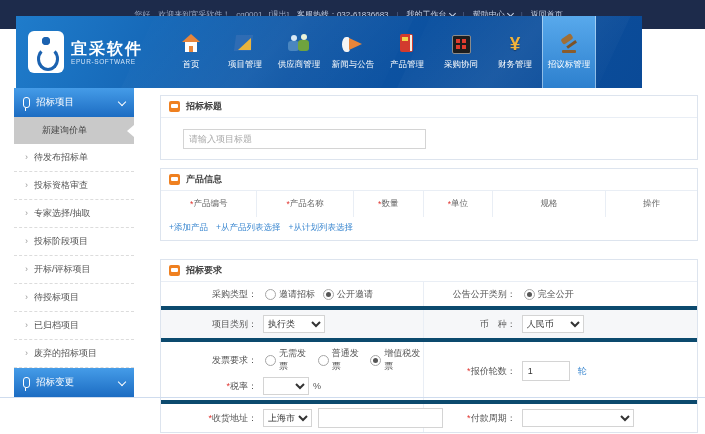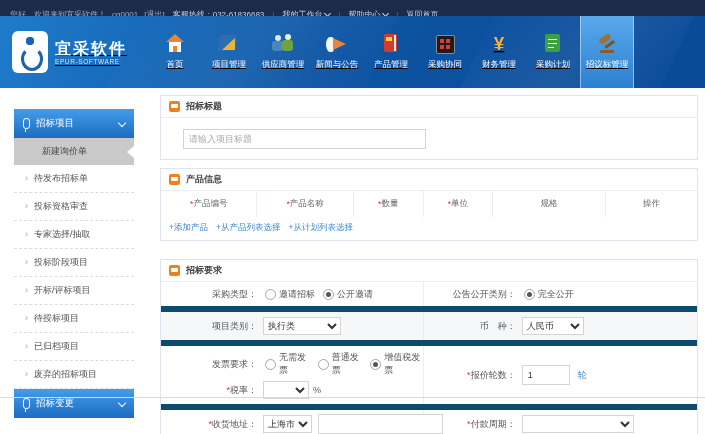--- a/index.html
+++ b/index.html
@@ -4,35 +4,35 @@
 <style>
   html,body{margin:0;padding:0;}
   body{
     width:705px;height:434px;position:relative;overflow:hidden;background:#fff;
     font-family:"Liberation Sans","DejaVu Sans",sans-serif;
     -webkit-font-smoothing:antialiased;
   }
   
   .topbar{
     position:absolute;left:0;top:0;width:705px;height:29px;background:#1d2b4b;
-    display:flex;align-items:center;justify-content:flex-start;
+    display:flex;align-items:center;justify-content:center;
     font-size:8px;color:#9aa9c4;padding:0 10px;box-sizing:border-box;
   }
   .topbar .lft{display:flex;align-items:center;gap:6px;}
   .topbar .lft .logout{color:#9aa9c4;cursor:pointer;}
   .topbar .rgt{display:flex;align-items:center;color:#c8d4e8;}
   .topbar .rgt .seg{padding:0 8px;display:flex;align-items:center;gap:3px;cursor:pointer;}
   .topbar .rgt .seg.first{cursor:default;}
   .topbar .rgt .bar{color:#55678d;}
   .tchev{width:4px;height:4px;border-right:1px solid #c8d4e8;border-bottom:1px solid #c8d4e8;transform:rotate(45deg);margin-top:-2px;}
   
   .header{
-    position:absolute;left:0;top:16px;width:705px;height:72px;
+    position:absolute;left:16px;top:16px;width:626px;height:72px;
     background:linear-gradient(115deg,#1f7ccb 0%,#0d55a5 45%,#0a4a97 100%);
-    display:flex;overflow:hidden;text-decoration:underline;
+    display:flex;overflow:hidden;
   }
   .header::before{content:"";position:absolute;left:120px;top:-30px;width:260px;height:140px;
     background:linear-gradient(115deg,rgba(255,255,255,0) 0%,rgba(255,255,255,.06) 50%,rgba(255,255,255,0) 100%);
     transform:skewX(-25deg);}
   .header::after{content:"";position:absolute;right:30px;top:-30px;width:200px;height:140px;
     background:linear-gradient(115deg,rgba(255,255,255,0) 0%,rgba(255,255,255,.07) 50%,rgba(255,255,255,0) 100%);
     transform:skewX(-25deg);}
   .logo{width:148px;display:flex;align-items:center;padding-left:12px;box-sizing:border-box;gap:7px;position:relative;z-index:2;}
   .badge{width:36px;height:42px;background:#fff;border-radius:6px;position:relative;flex-shrink:0;}
   .badge .head{position:absolute;left:14px;top:6px;width:8px;height:8px;border-radius:50%;background:#1b62b0;}
@@ -75,21 +75,21 @@
   
   .i-plan .sheet{left:4px;top:0;width:15px;height:18px;background:#3d9e43;border-radius:2px;}
   .i-plan .l1{left:7px;top:5px;width:9px;height:1.5px;background:#fff;}
   .i-plan .l2{left:7px;top:9px;width:9px;height:1.5px;background:#fff;}
   .i-plan .l3{left:7px;top:13px;width:6px;height:1.5px;background:#fff;}
   
   .i-gavel .head{left:4px;top:2px;width:12px;height:6px;background:#a06e35;border-radius:2px;transform:rotate(-35deg);}
   .i-gavel .hand{left:9px;top:9px;width:11px;height:2.5px;background:#7c5226;transform:rotate(-35deg);}
   .i-gavel .base{left:5px;top:16px;width:14px;height:3px;background:#8a5c2c;border-radius:1px;}
   
-  .side{position:absolute;left:14px;top:88px;width:120px;margin-top:21px;}
+  .side{position:absolute;left:14px;top:88px;width:120px;}
   .side-head{height:29px;background:linear-gradient(#459ce8,#1c6cc2);color:#fff;font-size:9.5px;display:flex;align-items:center;padding:0 9px;gap:6px;cursor:pointer;}
   .mic{width:5px;height:9px;border:1px solid #fff;border-radius:3px;position:relative;flex-shrink:0;}
   .mic::after{content:"";position:absolute;left:1px;bottom:-4px;width:1px;height:3px;background:#fff;}
   .chev{margin-left:auto;width:5px;height:5px;border-right:1.5px solid #fff;border-bottom:1.5px solid #fff;transform:rotate(45deg);margin-top:-2px;}
   .side-active{height:27px;background:#c9c9c9;color:#444;font-size:9px;display:flex;align-items:center;padding-left:28px;position:relative;cursor:pointer;}
   .side-active .notch{position:absolute;right:0;top:50%;margin-top:-6px;border-top:6px solid transparent;border-bottom:6px solid transparent;border-right:7px solid #fff;}
   .side-item{height:27px;display:flex;align-items:center;gap:6px;padding-left:11px;font-size:9px;color:#555;border-bottom:1px dashed #dcdcdc;background:#fff;cursor:pointer;}
   .side-item .arr{color:#9a9a9a;font-size:9px;line-height:9px;}
   
   .main{position:absolute;left:150px;top:95px;width:548px;}
@@ -104,21 +104,21 @@
   input.text::placeholder{color:#aaa;}
   .title-input{width:243px;}
   
   .ptable{display:flex;height:26px;}
   .pcol{display:flex;align-items:center;justify-content:center;font-size:8.5px;color:#666;border-right:1px solid #e9eef5;box-sizing:border-box;}
   .pcol:last-child{border-right:none;}
   .red{color:#e0342f;}
   .plinks{display:flex;gap:8px;padding:5px 8px 6px;font-size:8.5px;}
   .plinks a{color:#3a87d0;text-decoration:none;cursor:pointer;}
   
-  .frow{display:flex;border-bottom:6px solid #0c4a6e;align-items:stretch;}
+  .frow{display:flex;border-bottom:4px solid #0c4a6e;align-items:stretch;}
   .frow:last-child{border-bottom:none;}
   .frow.alt{background:#f6f7f9;}
   .fcell{display:flex;align-items:center;box-sizing:border-box;}
   .fcell.l{width:49%;border-right:1px solid #e9eef5;}
   .fcell.r{flex:1;}
   .h24{min-height:24px;} .h28{min-height:28px;} .h42{min-height:42px;}
   .flabel{width:96px;text-align:right;font-size:9px;color:#555;flex-shrink:0;}
   .rlabel{width:92px;text-align:right;font-size:9px;color:#555;flex-shrink:0;}
   .rd{width:9px;height:9px;border:1px solid #a6a6a6;border-radius:50%;background:#fff;display:inline-block;position:relative;margin:0 3px 0 8px;flex-shrink:0;cursor:pointer;}
   .rd.on::after{content:"";position:absolute;left:2px;top:2px;width:5px;height:5px;background:#565656;border-radius:50%;}
@@ -221,29 +221,20 @@
           <i class="d4"></i>
         </div>
       <span>采购协同</span>
     </div>
     <div class="nav-item">
       <div class="ic i-yen">
           <i class="y">¥</i>
         </div>
       <span>财务管理</span>
     </div>
-    <div class="nav-item">
-      <div class="ic i-plan">
-          <i class="sheet"></i>
-          <i class="l1"></i>
-          <i class="l2"></i>
-          <i class="l3"></i>
-        </div>
-      <span>采购计划</span>
-    </div>
     <div class="nav-item active">
       <div class="ic i-gavel">
           <i class="head"></i>
           <i class="hand"></i>
           <i class="base"></i>
         </div>
       <span>招议标管理</span>
     </div>
   </div>
 </div>
@@ -362,21 +353,21 @@
       <div class="fcell r h24">
         <span class="rlabel">公告公开类别：</span>
         <span class="rd on"></span>
         <span class="rlbl">完全公开</span>
       </div>
     </div>
 
     <div class="frow alt">
       <div class="fcell l h28">
         <span class="flabel">项目类别：</span>
-        <select class="sel" style="width:78px">
+        <select class="sel" style="width:62px">
           <option>执行类</option>
         </select>
       </div>
       <div class="fcell r h28">
         <span class="rlabel">币　种：</span>
         <select class="sel" style="width:62px">
           <option>人民币</option>
         </select>
       </div>
     </div>

